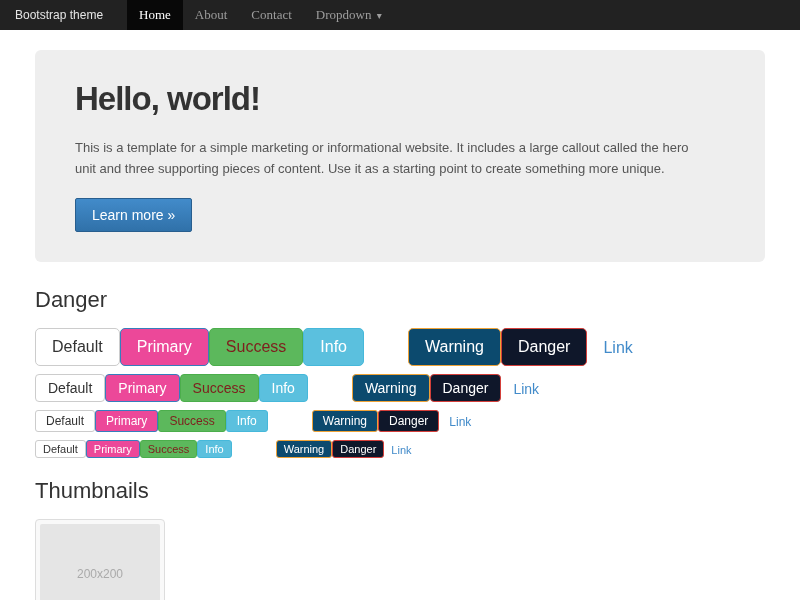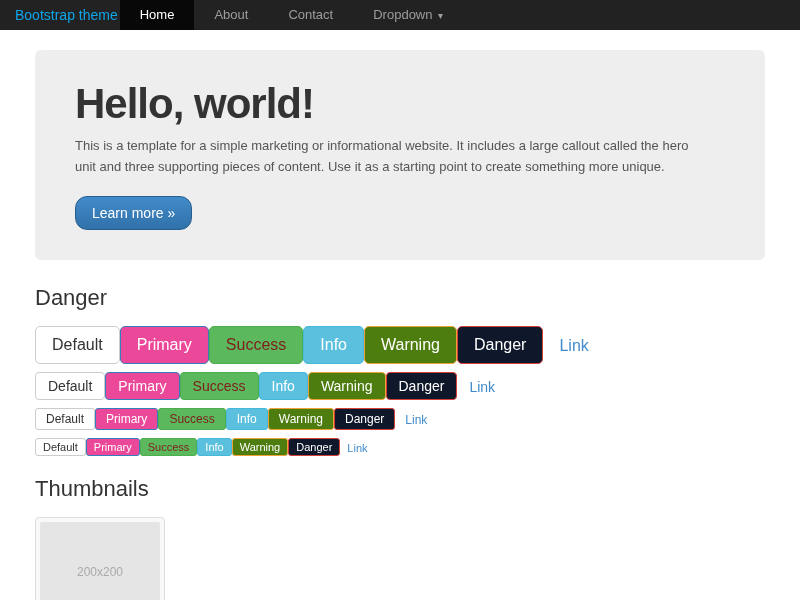--- a/index.html
+++ b/index.html
@@ -7,37 +7,38 @@
 
     
     .navbar {
       background-color: #222;
       height: 30px;
       display: flex;
       align-items: center;
       padding: 0 15px;
     }
     .navbar-brand {
-      color: #0ea5e9;
-      font-size: 14px;
-      margin-right: 2px;
+      color: #e5e5e5;
+      font-size: 12px;
+      margin-right: 24px;
       text-decoration: none;
     }
     .navbar-nav {
       display: flex;
       gap: 0;
       list-style: none;
     }
     .navbar-nav li a {
       color: #9d9d9d;
       text-decoration: none;
-      padding: 0 20px;
+      padding: 0 12px;
       line-height: 30px;
       display: block;
       font-size: 13px;
+      font-family: Liberation Serif, serif;
     }
     .navbar-nav li.active a {
       color: #fff;
       background-color: #080808;
     }
     .dropdown-arrow {
       font-size: 10px;
       margin-left: 2px;
     }
 
@@ -49,39 +50,39 @@
     }
 
     
     .jumbotron {
       background-color: #eee;
       border-radius: 6px;
       padding: 30px 40px 30px 40px;
       margin-bottom: 25px;
     }
     .jumbotron h1 {
-      font-size: 42px;
+      font-size: 33px;
       font-weight: bold;
       color: #333;
-      margin-bottom: 8px;
+      margin-bottom: 20px;
       letter-spacing: -1px;
     }
     .jumbotron p {
       font-size: 13px;
       color: #555;
       margin-bottom: 18px;
       line-height: 1.6;
       max-width: 620px;
     }
     .btn-learn-more {
       background: linear-gradient(to bottom, #428bca, #3071a9);
       color: #fff;
       border: 1px solid #285e8e;
       padding: 8px 16px;
-      border-radius: 12px;
+      border-radius: 2px;
       font-size: 14px;
       cursor: pointer;
       text-decoration: none;
       display: inline-block;
     }
 
     
     .section-title {
       font-size: 22px;
       font-weight: 500;
@@ -128,21 +129,21 @@
     .btn-xs {
       padding: 2px 7px;
       font-size: 11px;
       border-radius: 3px;
     }
 
     .btn-default { background-color: #fff; border-color: #ccc; color: #333; }
     .btn-primary { background-color: #ec4899; border-color: #357ebd; color: #fff; }
     .btn-success { background-color: #5cb85c; border-color: #4cae4c; color: #7f1d1d; }
     .btn-info    { background-color: #5bc0de; border-color: #46b8da; color: #fff; }
-    .btn-warning { background-color: #4d7c0f; border-color: #eea236; color: #fff; }
+    .btn-warning { background-color: #0c4a6e; border-color: #eea236; color: #fff; margin-left: 44px; }
     .btn-danger  { background-color: #0f172a; border-color: #d43f3a; color: #fff; }
     .btn-link    { background: none; border: none; color: #428bca; text-decoration: none; cursor: pointer; }
 
     
     .thumbnails-row {
       display: flex;
       gap: 15px;
       flex-wrap: wrap;
     }
     .thumbnail {

